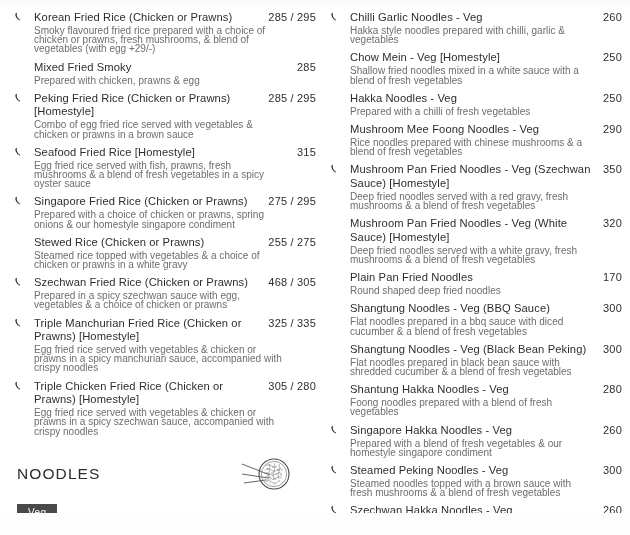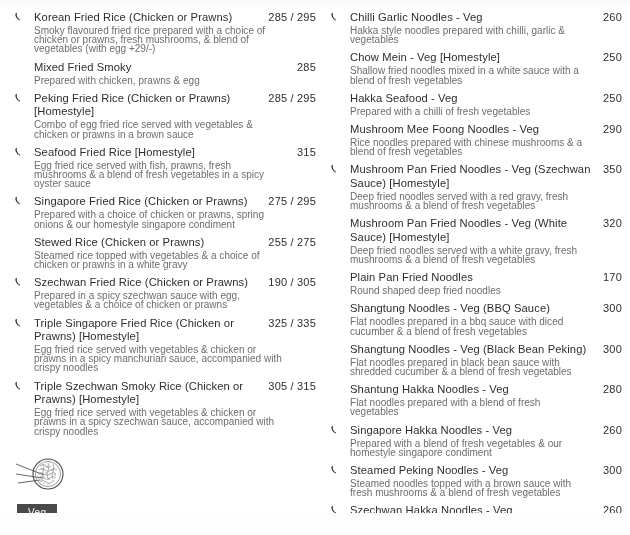--- a/index.html
+++ b/index.html
@@ -246,57 +246,58 @@
           </div>
           <div class="item">
             <div class="bullet">
               <svg viewBox="0 0 12 12" width="9" height="9" aria-hidden="true">
                 <path d="M3.2 0.9 C2.1 1.6 1.6 2.9 1.9 4.3 C2.3 6.4 3.6 8.6 5.4 10.1 C6.4 10.9 7.5 11.4 8.4 11.2 L7.2 9.3 C6.6 9.5 6.0 9.1 5.4 8.3 C4.4 7.0 3.7 5.3 3.6 4.1 C3.5 3.4 3.7 3.0 4.2 2.8 Z" fill="#2e2e2e"></path>
               </svg>
             </div>
             <div class="item-body">
               <div class="item-row">
                 <div class="item-name">Szechwan Fried Rice (Chicken or Prawns)</div>
-                <div class="item-price">190 / 305</div>
+                <div class="item-price">468 / 305</div>
               </div>
               <div class="item-desc">Prepared in a spicy szechwan sauce with egg, vegetables &amp; a choice of chicken or prawns</div>
             </div>
           </div>
           <div class="item">
             <div class="bullet">
               <svg viewBox="0 0 12 12" width="9" height="9" aria-hidden="true">
                 <path d="M3.2 0.9 C2.1 1.6 1.6 2.9 1.9 4.3 C2.3 6.4 3.6 8.6 5.4 10.1 C6.4 10.9 7.5 11.4 8.4 11.2 L7.2 9.3 C6.6 9.5 6.0 9.1 5.4 8.3 C4.4 7.0 3.7 5.3 3.6 4.1 C3.5 3.4 3.7 3.0 4.2 2.8 Z" fill="#2e2e2e"></path>
               </svg>
             </div>
             <div class="item-body">
               <div class="item-row">
-                <div class="item-name">Triple Singapore Fried Rice (Chicken or Prawns) [Homestyle]</div>
+                <div class="item-name">Triple Manchurian Fried Rice (Chicken or Prawns) [Homestyle]</div>
                 <div class="item-price">325 / 335</div>
               </div>
               <div class="item-desc">Egg fried rice served with vegetables &amp; chicken or prawns in a  spicy manchurian sauce, accompanied with crispy noodles</div>
             </div>
           </div>
           <div class="item">
             <div class="bullet">
               <svg viewBox="0 0 12 12" width="9" height="9" aria-hidden="true">
                 <path d="M3.2 0.9 C2.1 1.6 1.6 2.9 1.9 4.3 C2.3 6.4 3.6 8.6 5.4 10.1 C6.4 10.9 7.5 11.4 8.4 11.2 L7.2 9.3 C6.6 9.5 6.0 9.1 5.4 8.3 C4.4 7.0 3.7 5.3 3.6 4.1 C3.5 3.4 3.7 3.0 4.2 2.8 Z" fill="#2e2e2e"></path>
               </svg>
             </div>
             <div class="item-body">
               <div class="item-row">
-                <div class="item-name">Triple Szechwan Smoky Rice (Chicken or Prawns) [Homestyle]</div>
-                <div class="item-price">305 / 315</div>
+                <div class="item-name">Triple Chicken Fried Rice (Chicken or Prawns) [Homestyle]</div>
+                <div class="item-price">305 / 280</div>
               </div>
               <div class="item-desc">Egg fried rice served with vegetables &amp; chicken or prawns in a spicy szechwan sauce, accompanied with crispy noodles</div>
             </div>
           </div>
         </div>
 
       <div class="section">
         <div class="section-head">
+          <div class="section-title">NOODLES</div>
           <div class="section-icon">
             <svg viewBox="0 0 54 44" width="54" height="44" aria-hidden="true">
 
               <line x1="2" y1="12" x2="30" y2="23" stroke="#555" stroke-width="0.9"></line>
               <line x1="2" y1="22" x2="28" y2="26" stroke="#555" stroke-width="0.9"></line>
               <line x1="4" y1="31" x2="26" y2="28" stroke="#555" stroke-width="0.9"></line>
 
               <circle cx="34" cy="22" r="15" fill="none" stroke="#4a4a4a" stroke-width="1.1"></circle>
               <circle cx="34" cy="22" r="12.6" fill="none" stroke="#777" stroke-width="0.7"></circle>
 
@@ -383,21 +384,21 @@
             </div>
           </div>
           <div class="item">
             <div class="bullet empty">
               <svg viewBox="0 0 12 12" width="9" height="9" aria-hidden="true">
                 <path d="M3.2 0.9 C2.1 1.6 1.6 2.9 1.9 4.3 C2.3 6.4 3.6 8.6 5.4 10.1 C6.4 10.9 7.5 11.4 8.4 11.2 L7.2 9.3 C6.6 9.5 6.0 9.1 5.4 8.3 C4.4 7.0 3.7 5.3 3.6 4.1 C3.5 3.4 3.7 3.0 4.2 2.8 Z" fill="#2e2e2e"></path>
               </svg>
             </div>
             <div class="item-body">
               <div class="item-row">
-                <div class="item-name">Hakka Seafood - Veg</div>
+                <div class="item-name">Hakka Noodles - Veg</div>
                 <div class="item-price">250</div>
               </div>
               <div class="item-desc">Prepared with a chilli of fresh vegetables</div>
             </div>
           </div>
           <div class="item">
             <div class="bullet empty">
               <svg viewBox="0 0 12 12" width="9" height="9" aria-hidden="true">
                 <path d="M3.2 0.9 C2.1 1.6 1.6 2.9 1.9 4.3 C2.3 6.4 3.6 8.6 5.4 10.1 C6.4 10.9 7.5 11.4 8.4 11.2 L7.2 9.3 C6.6 9.5 6.0 9.1 5.4 8.3 C4.4 7.0 3.7 5.3 3.6 4.1 C3.5 3.4 3.7 3.0 4.2 2.8 Z" fill="#2e2e2e"></path>
               </svg>
@@ -484,21 +485,21 @@
             <div class="bullet empty">
               <svg viewBox="0 0 12 12" width="9" height="9" aria-hidden="true">
                 <path d="M3.2 0.9 C2.1 1.6 1.6 2.9 1.9 4.3 C2.3 6.4 3.6 8.6 5.4 10.1 C6.4 10.9 7.5 11.4 8.4 11.2 L7.2 9.3 C6.6 9.5 6.0 9.1 5.4 8.3 C4.4 7.0 3.7 5.3 3.6 4.1 C3.5 3.4 3.7 3.0 4.2 2.8 Z" fill="#2e2e2e"></path>
               </svg>
             </div>
             <div class="item-body">
               <div class="item-row">
                 <div class="item-name">Shantung Hakka Noodles - Veg</div>
                 <div class="item-price">280</div>
               </div>
-              <div class="item-desc">Flat noodles prepared with a blend of fresh vegetables</div>
+              <div class="item-desc">Foong noodles prepared with a blend of fresh vegetables</div>
             </div>
           </div>
           <div class="item">
             <div class="bullet">
               <svg viewBox="0 0 12 12" width="9" height="9" aria-hidden="true">
                 <path d="M3.2 0.9 C2.1 1.6 1.6 2.9 1.9 4.3 C2.3 6.4 3.6 8.6 5.4 10.1 C6.4 10.9 7.5 11.4 8.4 11.2 L7.2 9.3 C6.6 9.5 6.0 9.1 5.4 8.3 C4.4 7.0 3.7 5.3 3.6 4.1 C3.5 3.4 3.7 3.0 4.2 2.8 Z" fill="#2e2e2e"></path>
               </svg>
             </div>
             <div class="item-body">
               <div class="item-row">

